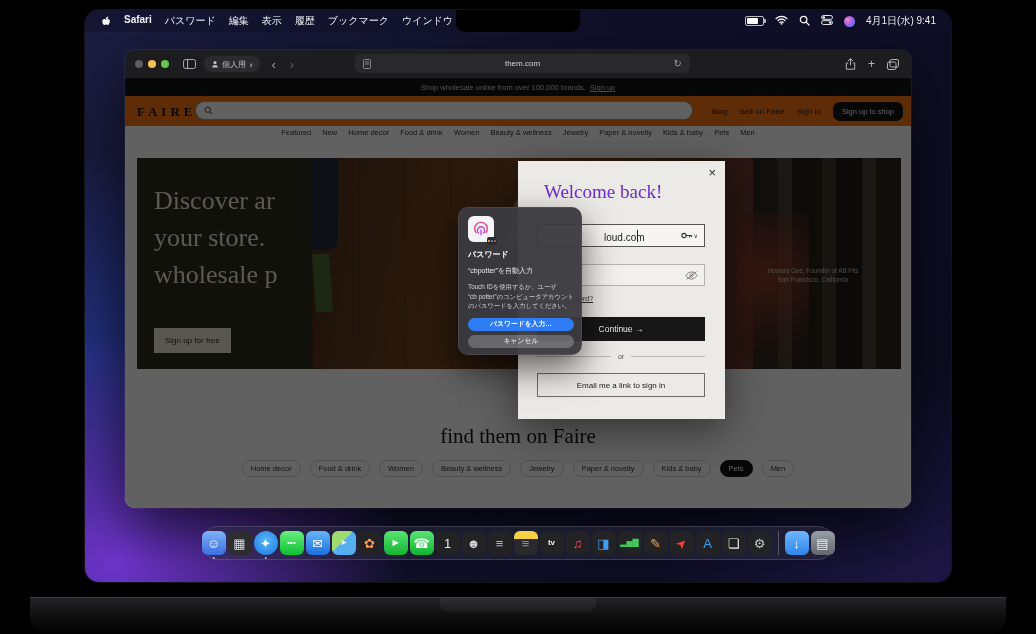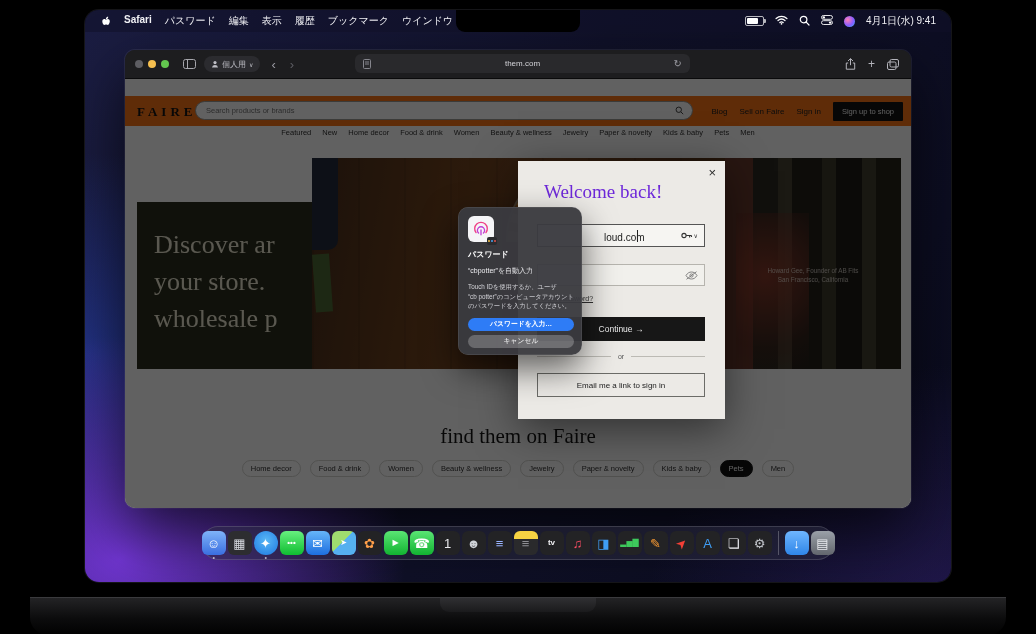--- a/index.html
+++ b/index.html
@@ -51,27 +51,27 @@
   .banner .blink{text-decoration:underline;}
   .site-header{position:absolute;top:17px;left:0;right:0;height:30px;background:#f97316;}
   .logo{position:absolute;left:12px;top:8px;font-family:"Liberation Serif","DejaVu Serif",serif;font-size:13px;
     letter-spacing:4px;color:#141414;font-weight:bold;}
   .search-pill{position:absolute;left:70px;top:5px;width:498px;height:19px;border:1px solid #9b9b97;border-radius:10px;
     background:#fff;display:flex;align-items:center;padding:0 8px;box-sizing:border-box;}
   .search-pill input{flex:1;border:0;outline:0;background:transparent;font-size:7.5px;color:#333;font-family:inherit;}
   .search-pill .mag{color:#444;display:flex;}
   .hdr-links{position:absolute;right:8px;top:4px;height:22px;display:flex;align-items:center;gap:12px;font-size:8px;color:#222;}
   .hlink{white-space:nowrap;}
-  .btn-signup{background:#141414;color:#f4f4f4;font-size:7.5px;padding:5px 9px;border-radius:1px;white-space:nowrap;}
+  .btn-signup{background:#141414;color:#f4f4f4;font-size:7.5px;padding:5px 9px;border-radius:7px;white-space:nowrap;}
   .site-nav{position:absolute;top:49px;left:0;right:0;height:14px;display:flex;justify-content:center;gap:11px;
     font-size:7.5px;color:#333;}
   .nav-item{white-space:nowrap;}
   
   .hero{position:absolute;top:79px;left:12px;width:764px;height:211px;display:flex;overflow:hidden;}
-  .hero-panel{position:relative;width:175px;height:100%;background:#2b2f1e;overflow:hidden;flex:none;margin-top:44px;}
+  .hero-panel{position:relative;width:175px;height:100%;background:#2b2f1e;overflow:hidden;flex:none;}
   .hero-line{white-space:nowrap;font-family:"Liberation Serif","DejaVu Serif",serif;font-size:26px;color:#ece7d2;line-height:37px;}
   .hero-text{position:absolute;left:17px;top:24px;}
   .hero-cta{position:absolute;left:17px;bottom:16px;background:#e9e5d4;color:#2b2f1e;font-size:8px;padding:8px 11px;}
   .hero-photo{position:relative;width:413px;height:100%;flex:none;overflow:hidden;
     background:
       repeating-linear-gradient(90deg, rgba(0,0,0,.08) 0 2px, rgba(0,0,0,0) 2px 46px),
       linear-gradient(100deg,#4a2f1c,#6f421f 30%,#7c4a24 55%,#5d371c 85%);}
   .prop-navy{position:absolute;left:0;top:0;width:26px;height:92px;background:#232c3e;border-radius:0 0 10px 0;}
   .prop-green{position:absolute;left:2px;top:96px;width:17px;height:58px;background:#4e6b35;transform:rotate(-4deg);}
   .fan{position:absolute;left:196px;top:6px;width:150px;height:76px;border-radius:150px 150px 0 0;
@@ -245,24 +245,27 @@
           <span style="display:flex">
             <svg width="12" height="11" viewBox="0 0 12 11" fill="none" stroke="currentColor">
                 <rect x="3" y="0.5" width="8.5" height="7.5" rx="1.5"></rect>
                 <rect x="0.5" y="3" width="8.5" height="7.5" rx="1.5"></rect>
               </svg>
           </span>
         </div>
       </div>
 
       <div class="page">
+        <div class="banner">
+          <span>Shop wholesale online from over 100,000 brands.</span>
+          <span class="blink">Sign up</span>
+        </div>
         <div class="site-header">
           <span class="logo">FAIRE</span>
           <div class="search-pill">
-            <input placeholder="Search products or brands" style="">
             <span class="mag">
               <svg width="9" height="9" viewBox="0 0 11 11" fill="none" stroke="currentColor" stroke-width="1.2">
                   <circle cx="4.6" cy="4.6" r="3.3"></circle>
                   <line x1="7.2" y1="7.2" x2="10" y2="10"></line>
                 </svg>
             </span>
           </div>
           <div class="hdr-links">
             <span id="header-links" style="display:flex;gap:12px">
                 <span class="hlink">Blog</span>

